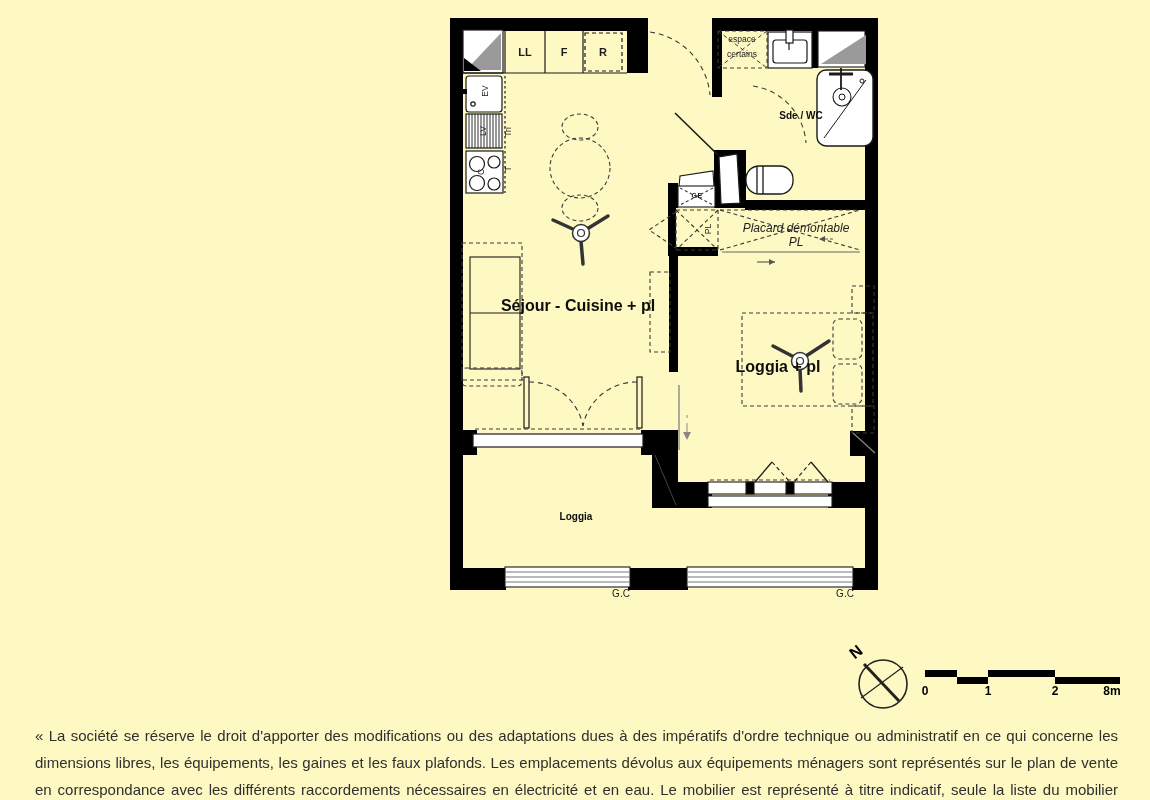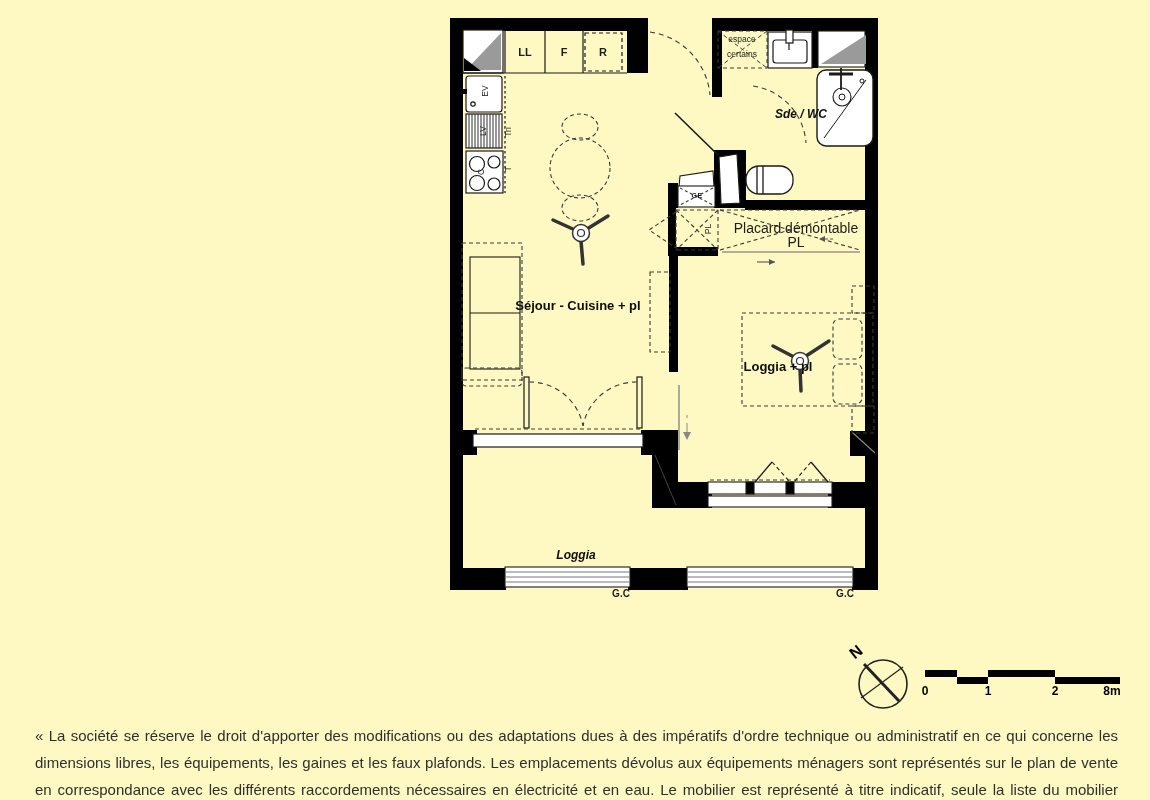--- a/index.html
+++ b/index.html
@@ -2,27 +2,27 @@
 <html><head>
 <meta charset="utf-8">
 <style>
   html,body{margin:0;padding:0;background:#fff;}
   .stage{position:relative;width:1150px;height:800px;background:#fef9c3;overflow:hidden;
          font-family:"Liberation Sans",sans-serif;}
   .plan-svg{position:absolute;left:0;top:0;}
   .lbl{position:absolute;transform:translate(-50%,-50%);white-space:nowrap;color:#111;
        font-family:"Liberation Sans",sans-serif;line-height:1.1;text-align:center;}
   .rot{transform:translate(-50%,-50%) rotate(-90deg);}
-  .room{font-weight:bold;font-size:12px;color:#0d0d0d;font-style:italic;}
-  .room-lg{font-weight:bold;font-size:13px;color:#0d0d0d;}
+  .room{font-weight:bold;font-size:10px;color:#0d0d0d;}
+  .room-lg{font-weight:bold;font-size:16px;color:#0d0d0d;}
   .unit{font-size:11px;font-weight:600;color:#1c1c1c;}
   .tiny{font-size:8.5px;color:#1c1c1c;}
   .micro{font-size:7px;font-weight:600;color:#1c1c1c;letter-spacing:.5px;}
-  .small{font-size:14px;color:#1c1c1c;}
-  .gc{font-size:10px;font-weight:700;color:#222;}
+  .small{font-size:12px;color:#1c1c1c;font-style:italic;}
+  .gc{font-size:10px;font-weight:400;color:#222;}
   .north{font-size:16px;font-weight:bold;color:#000;
          transform:translate(-50%,-50%) rotate(-38deg);}
   .tick{font-size:12px;font-weight:bold;color:#000;}
   .disclaimer{position:absolute;left:35px;top:722px;width:1083px;font-size:15px;
               line-height:27px;color:#2f2f2f;text-align:justify;}
 </style>
 </head>
 <body>
 
 <div class="stage">
@@ -262,21 +262,21 @@
 
 <div class="lbl tiny" style="left:742px;top:40px;">espace</div>
 <div class="lbl tiny" style="left:742px;top:55px;">certains</div>
 
 <div class="lbl room" style="left:801px;top:115px;">Sde / WC</div>
 <div class="lbl small" style="left:796px;top:229px;">Placard démontable</div>
 <div class="lbl small" style="left:796px;top:243px;">PL</div>
 
 <div class="lbl room-lg" style="left:578px;top:306px;">Séjour - Cuisine + pl</div>
 <div class="lbl room-lg" style="left:778px;top:367px;">Loggia + pl</div>
-<div class="lbl room" style="left:576px;top:516px;margin-top:40px;">Loggia</div>
+<div class="lbl room" style="left:576px;top:516px;">Loggia</div>
 
 <div class="lbl gc" style="left:621px;top:593px;">G.C</div>
 <div class="lbl gc" style="left:845px;top:593px;">G.C</div>
 
 <div class="lbl north" style="left:856px;top:652px;">N</div>
 
 <div class="lbl tick" style="left:925px;top:692px;">0</div>
 <div class="lbl tick" style="left:988px;top:692px;">1</div>
 <div class="lbl tick" style="left:1055px;top:692px;">2</div>
 <div class="lbl tick" style="left:1112px;top:692px;">8m</div>

